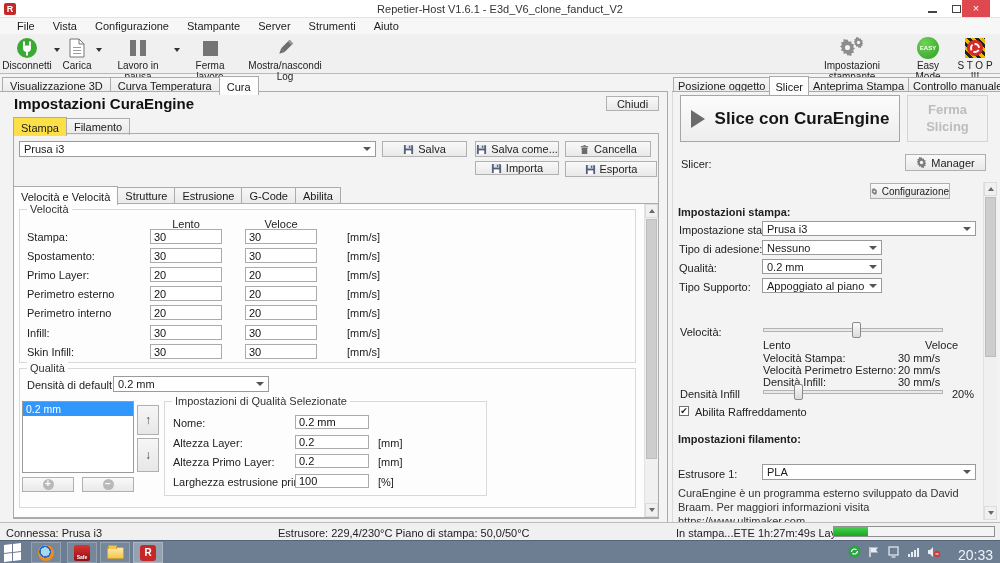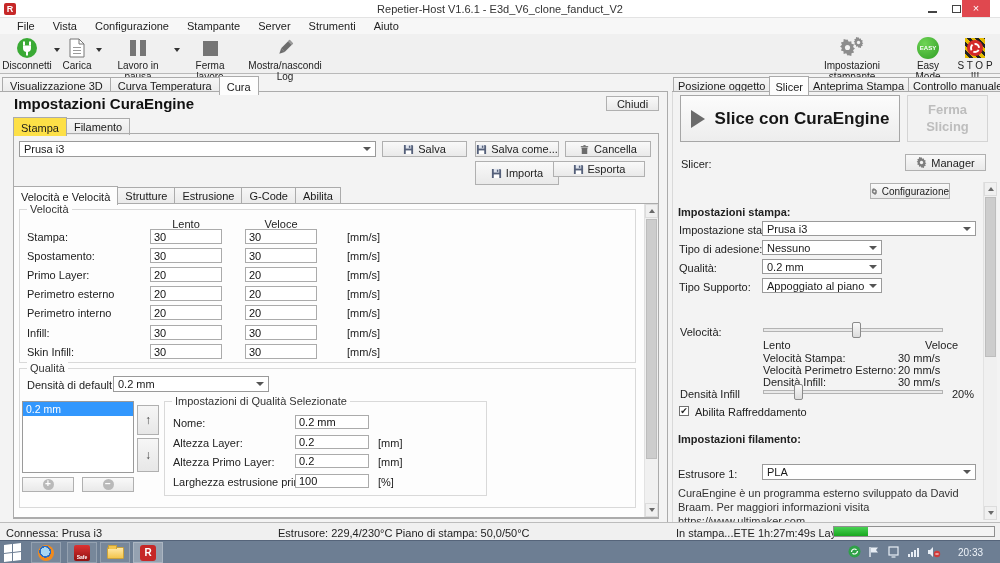--- a/index.html
+++ b/index.html
@@ -85,21 +85,21 @@
   .tb-app{position:absolute;top:1px;width:30px;height:21px;border:1px solid rgba(255,255,255,.22);background:rgba(255,255,255,.07);display:flex;align-items:center;justify-content:center}
   .tb-app.active{background:rgba(255,255,255,.28)}
   .winlogo{display:grid;grid-template-columns:8px 8px;grid-template-rows:8px 8px;gap:1px;transform:skewY(-6deg)}
   .winlogo i{background:#fff}
   .ff{width:16px;height:16px;border-radius:50%;background:radial-gradient(circle at 45% 42%,#a8d7f2 0 34%,#2a6bc0 35% 46%,#f08a1d 47% 100%)}
   .safeic{width:16px;height:16px;background:linear-gradient(#d33,#901010);border-radius:2px;color:#fff;font-size:5px;font-weight:bold;display:flex;align-items:flex-end;justify-content:center;padding-bottom:1px}
   .folder{position:relative;width:17px;height:12px;background:linear-gradient(#ffe9a8,#f3c54d);border:1px solid #caa23c;border-radius:1px}
   .folder::before{content:"";position:absolute;top:-3px;left:0;width:7px;height:3px;background:#f3c54d;border:1px solid #caa23c;border-bottom:none}
   .repic{width:16px;height:16px;background:#c62828;border-radius:3px;color:#fff;font-weight:bold;font-size:10px;text-align:center;line-height:16px}
   .tray{position:absolute;top:4px;display:flex;align-items:center;gap:7px;color:#e8eef5}
-  .clock{position:absolute;top:6px;font-size:10px;color:#eef3f9}
+  .clock{position:absolute;top:6px;font-size:14px;color:#eef3f9}
 </style>
 </head>
 <body>
 
 <svg width="0" height="0" style="position:absolute">
   <defs>
     <symbol id="gear" viewBox="0 0 16 16">
         <path d="M8 0.5l1.2 2.2 2.4-.7.2 2.5 2.4.7-1 2.3 1.8 1.5-1.8 1.5 1 2.3-2.4.7-.2 2.5-2.4-.7L8 15.5l-1.2-2.2-2.4.7-.2-2.5-2.4-.7 1-2.3L1 7l1.8-1.5-1-2.3 2.4-.7.2-2.5 2.4.7z" fill="currentColor"></path>
         <circle cx="8" cy="8" r="2.4" fill="#f3f3f3"></circle>
       </symbol>
@@ -256,27 +256,27 @@
         <use href="#floppy"></use>
       </svg>
       <span>Salva come...</span>
     </div>
   <div class="btn" style="left:565px;top:141px;width:86px;height:16px">
       <svg width="11" height="11">
         <use href="#trash"></use>
       </svg>
       <span>Cancella</span>
     </div>
-  <div class="btn" style="left:475px;top:161px;width:84px;height:24px">
+  <div class="btn" style="left:475px;top:161px;width:84px;height:14px">
       <svg width="11" height="11">
         <use href="#floppy"></use>
       </svg>
       <span>Importa</span>
     </div>
-  <div class="btn" style="left:553px;top:161px;width:92px;height:16px">
+  <div class="btn" style="left:565px;top:161px;width:92px;height:16px">
       <svg width="11" height="11">
         <use href="#floppy"></use>
       </svg>
       <span>Esporta</span>
     </div>
 
   <div class="tabstrip" style="left:13px;top:186px">
     <span class="tab active">Velocità e Velocità</span>
     <span class="tab">Strutture</span>
     <span class="tab">Estrusione</span>

